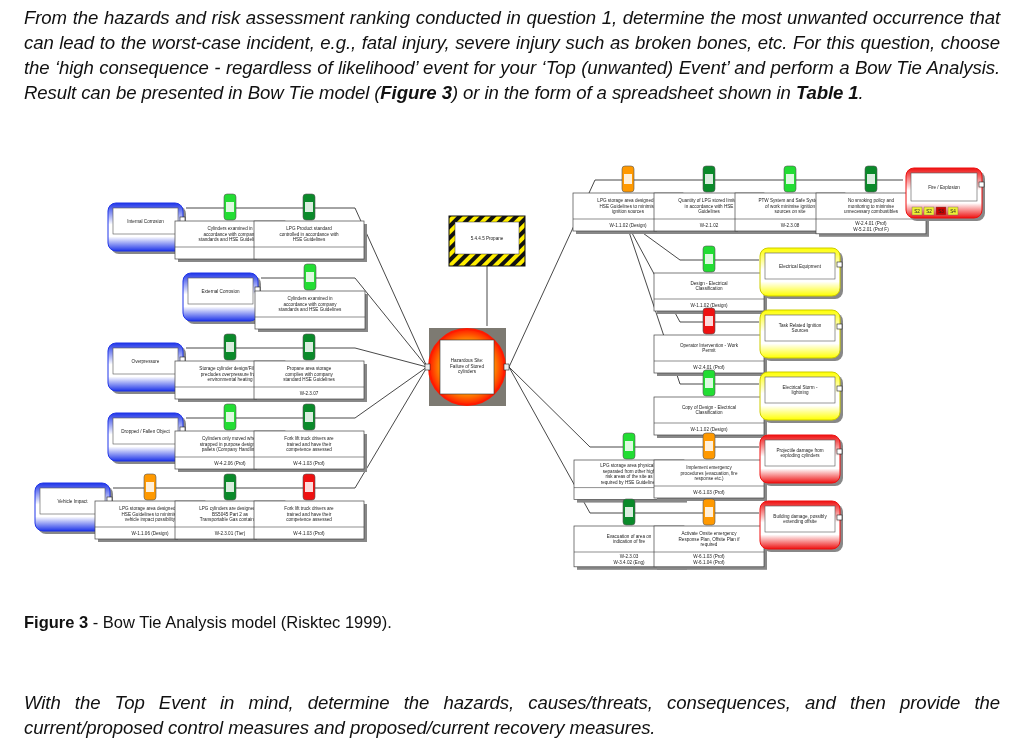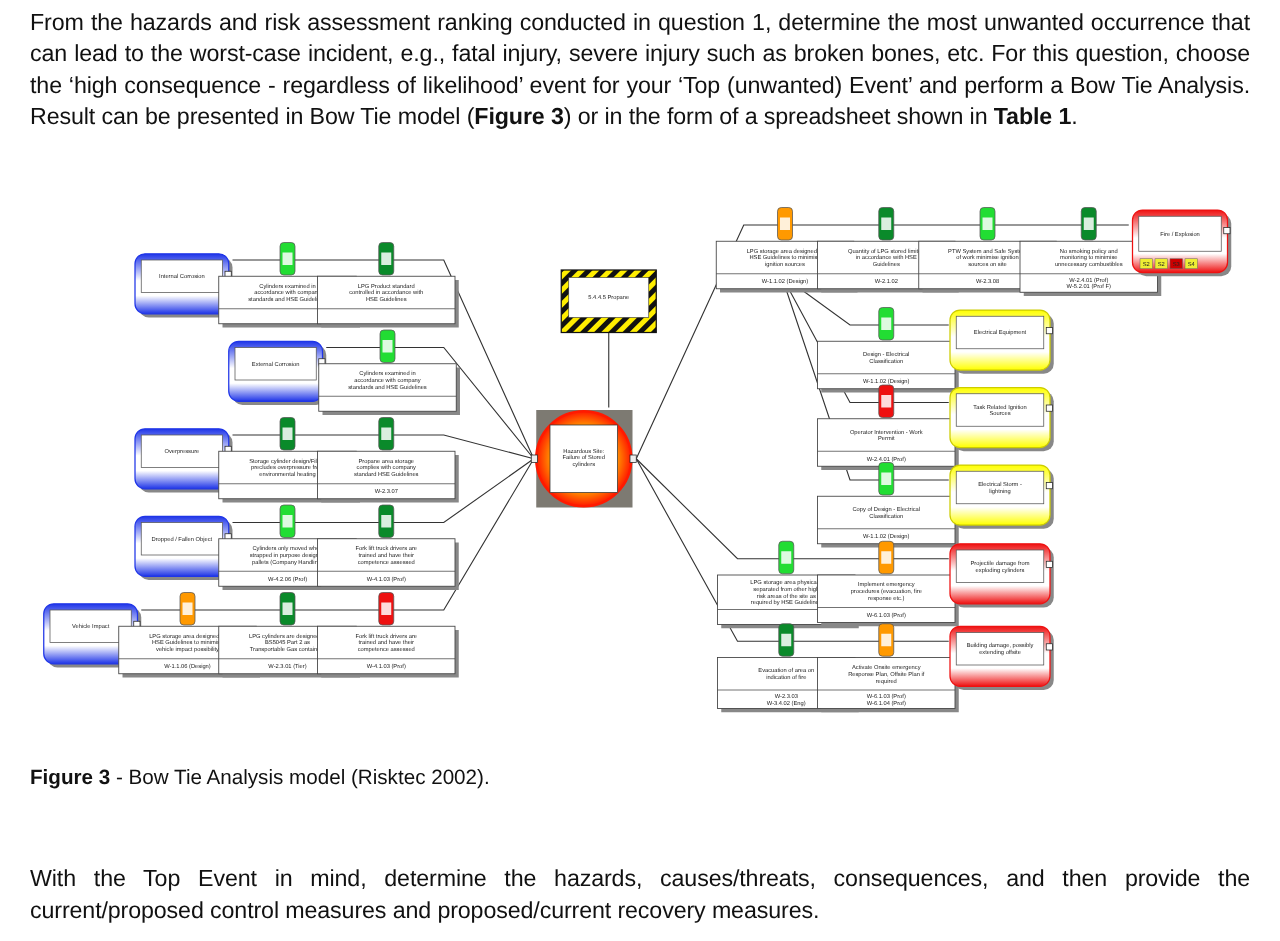--- a/index.html
+++ b/index.html
@@ -1,17 +1,17 @@
 <!DOCTYPE html>
 <html><head>
 <meta charset="utf-8">
 <style>
   html,body{margin:0;padding:0;background:#fff;}
   body{width:1024px;height:753px;position:relative;overflow:hidden;font-family:"Liberation Sans",sans-serif;color:#111;}
-  .para{position:absolute;left:24px;width:976px;font-size:18.6px;line-height:25px;text-align:justify;letter-spacing:-0.1px;}
+  .para{position:absolute;left:24px;width:976px;font-size:18.6px;line-height:25px;text-align:justify;letter-spacing:-0.1px;font-style:italic;}
   #p1{top:5px;}
   #caption{position:absolute;left:24px;top:613px;font-size:16.5px;}
   #p2{top:690px;}
   b{font-weight:bold;}
   #diagram{position:absolute;left:0;top:160px;width:1024px;height:440px;}
   .tx{font-family:"Liberation Sans",sans-serif;font-size:4.6px;fill:#222;}
 </style>
 </head>
 <body>
 
@@ -339,15 +339,15 @@
       <g>
         <rect x="763" y="504" width="80" height="48" rx="8" fill="#888"></rect>
         <rect x="760" y="501" width="80" height="48" rx="8" fill="url(#gRed)" stroke="#ee1111" stroke-width="1"></rect>
         <rect x="765" y="506" width="70" height="26" fill="#fff" stroke="#555" stroke-width="0.6"></rect>
         <text x="800" y="517.9" text-anchor="middle" class="tx"><tspan x="800" dy="0">Building damage, possibly</tspan><tspan x="800" dy="5.4">extending offsite</tspan></text>
         <rect x="837" y="515" width="5" height="5" fill="#fff" stroke="#222" stroke-width="0.6"></rect>
       </g>
     </g>
 </svg>
 
-<div id="caption"><b>Figure 3</b><span> - Bow Tie Analysis model (Risktec 2002).</span></div>
+<div id="caption"><b>Figure 3</b><span> - Bow Tie Analysis model (Risktec 1999).</span></div>
 
 <div id="p2" class="para">With the Top Event in mind, determine the hazards, causes/threats, consequences, and then provide the current/proposed control measures and proposed/current recovery measures.</div>
 
 </body></html>

